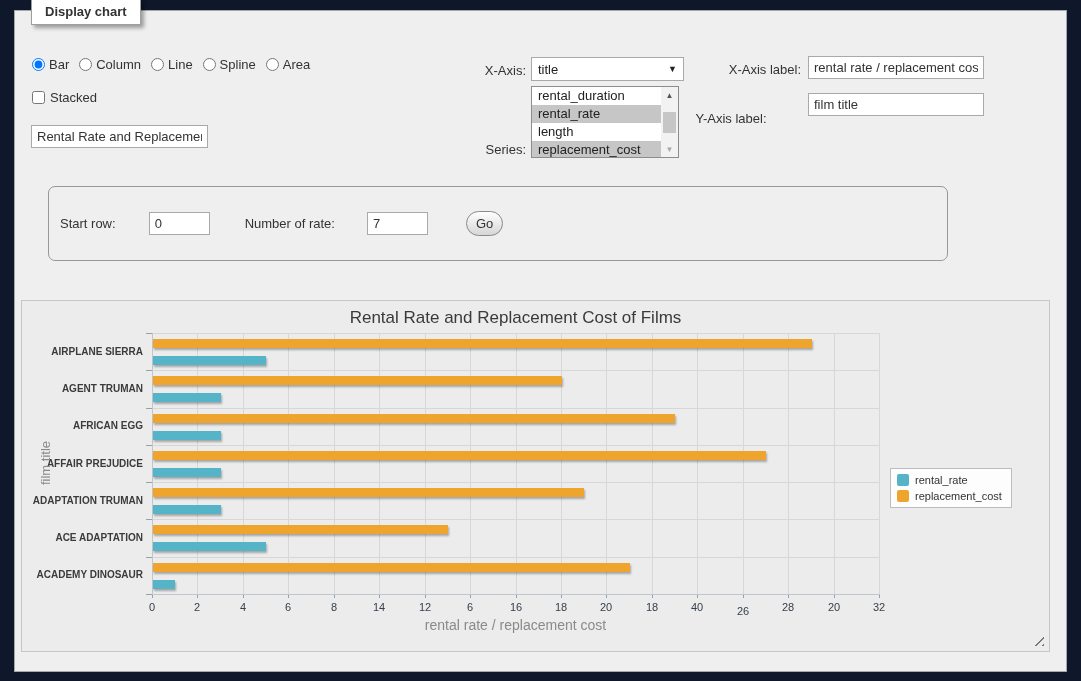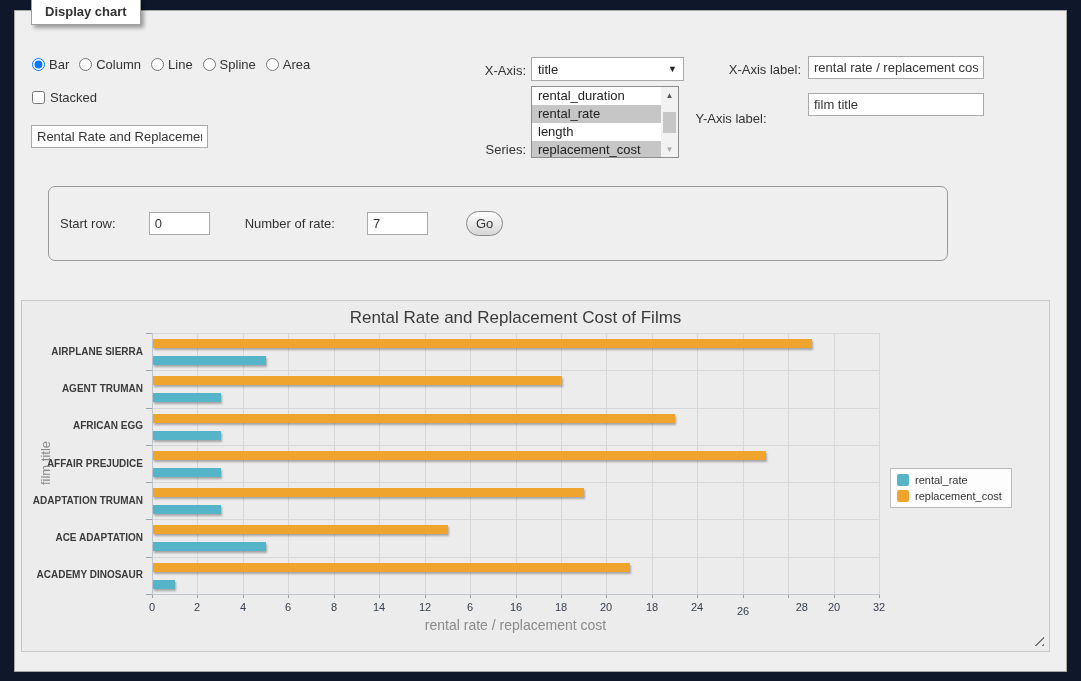--- a/index.html
+++ b/index.html
@@ -192,27 +192,27 @@
           <div class="tick-x" style="left: 539px; top: 293px;"></div>
           <div class="tick-lbl" style="left: 519px; top: 300px;">18</div>
           <div class="grid-v" style="left: 584px; top: 32px; height: 261px;"></div>
           <div class="tick-x" style="left: 584px; top: 293px;"></div>
           <div class="tick-lbl" style="left: 564px; top: 300px;">20</div>
           <div class="grid-v" style="left: 630px; top: 32px; height: 261px;"></div>
           <div class="tick-x" style="left: 630px; top: 293px;"></div>
           <div class="tick-lbl" style="left: 610px; top: 300px;">18</div>
           <div class="grid-v" style="left: 675px; top: 32px; height: 261px;"></div>
           <div class="tick-x" style="left: 675px; top: 293px;"></div>
-          <div class="tick-lbl" style="left: 655px; top: 300px;">24</div>
+          <div class="tick-lbl" style="left: 655px; top: 300px;">40</div>
           <div class="grid-v" style="left: 721px; top: 32px; height: 261px;"></div>
           <div class="tick-x" style="left: 721px; top: 293px;"></div>
           <div class="tick-lbl" style="left: 701px; top: 304px;">26</div>
           <div class="grid-v" style="left: 766px; top: 32px; height: 261px;"></div>
           <div class="tick-x" style="left: 766px; top: 293px;"></div>
-          <div class="tick-lbl" style="left: 746px; top: 300px; text-align: right;">28</div>
+          <div class="tick-lbl" style="left: 746px; top: 300px;">28</div>
           <div class="grid-v" style="left: 812px; top: 32px; height: 261px;"></div>
           <div class="tick-x" style="left: 812px; top: 293px;"></div>
           <div class="tick-lbl" style="left: 792px; top: 300px;">20</div>
           <div class="grid-v" style="left: 857px; top: 32px; height: 261px;"></div>
           <div class="tick-x" style="left: 857px; top: 293px;"></div>
           <div class="tick-lbl" style="left: 837px; top: 300px;">32</div>
           <div class="grid-h" style="left: 130px; top: 32px; width: 728px;"></div>
           <div class="tick-y" style="left: 124px; top: 32px;"></div>
           <div class="cat-lbl" style="top: 44.6429px;">AIRPLANE SIERRA</div>
           <div class="grid-h" style="left: 130px; top: 69px; width: 728px;"></div>

